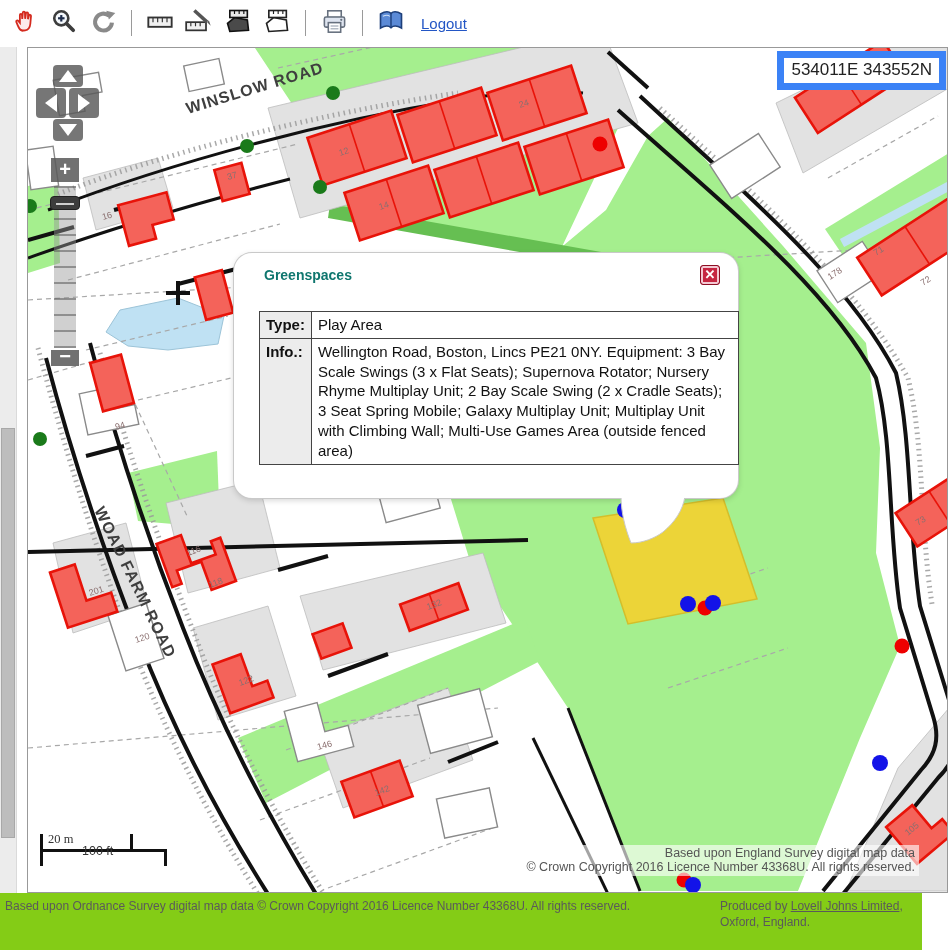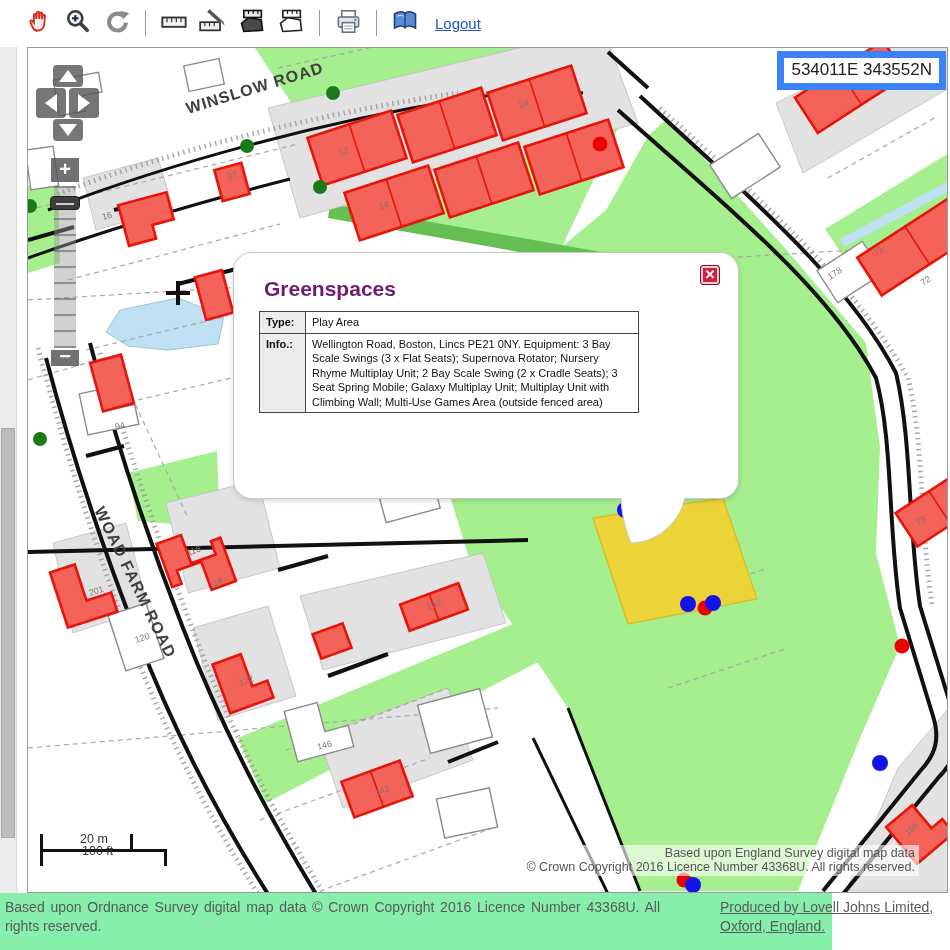--- a/index.html
+++ b/index.html
@@ -1,20 +1,20 @@
 <!DOCTYPE html>
 <html><head>
 <meta charset="utf-8">
 <style>
   * { margin:0; padding:0; box-sizing:border-box; }
   html,body { width:950px; height:950px; background:#fff; font-family:"Liberation Sans", sans-serif; overflow:hidden; }
   #stage { position:relative; width:950px; height:950px; background:#fff; }
 
   
-  #toolbar { position:absolute; left:0; top:0; width:950px; height:46px; background:#fff; display:flex; align-items:center; gap:9px; padding-left:24px; }
+  #toolbar { position:absolute; left:0; top:0; width:950px; height:46px; background:#fff; display:flex; align-items:center; gap:9px; padding-left:10px; }
   .tbtn { width:30px; height:30px; display:flex; align-items:center; justify-content:center; cursor:pointer; }
   .tsep { width:1px; height:26px; background:#9a9a9a; margin:0 4px; }
   #logout-link { color:#2356c5; text-decoration:underline; font-size:15px; margin-left:6px; cursor:pointer; }
 
   
   #left-scroll-track { position:absolute; left:0; top:47px; width:17px; height:903px; background:#ececec; border-right:1px solid #dadada; }
   #left-scroll-thumb { position:absolute; left:1px; top:428px; width:14px; height:410px; background:#bdbdbd; border:1px solid #a8a8a8; }
 
   
   #map { position:absolute; left:27px; top:47px; width:921px; height:846px; border:1px solid #999; background:#fff; overflow:hidden; cursor:crosshair; }
@@ -23,51 +23,51 @@
   #coord-box { position:absolute; top:3px; right:1px; background:#fff; border:7px solid #3b82f6; font-size:17px; color:#222; padding:2px 7px 3px 7px; }
 
   #map-attrib { position:absolute; right:28px; bottom:16px; text-align:right; font-size:12.5px; line-height:1.18; color:#555; background:rgba(255,255,255,.62); padding:1px 4px; }
 
   
   #scalebar { position:absolute; left:12px; top:784px; width:140px; height:40px; font-size:12.5px; color:#333; }
   #scalebar .bar  { position:absolute; left:0; top:17px; width:126px; height:3px; background:#111; }
   #scalebar .t-left  { position:absolute; left:0; top:2px; width:3px; height:32px; background:#111; }
   #scalebar .t-mid   { position:absolute; left:90px; top:2px; width:3px; height:17px; background:#111; }
   #scalebar .t-right { position:absolute; left:124px; top:17px; width:3px; height:17px; background:#111; }
-  #scalebar .lbl-m  { position:absolute; left:40px; top:0px; }
+  #scalebar .lbl-m  { position:absolute; left:8px; top:0px;font-family:Liberation Serif, serif; }
   #scalebar .lbl-ft { position:absolute; left:42px; top:12px; }
 
   
   #nav { position:absolute; left:7px; top:14px; width:70px; }
   .navbtn { position:absolute; background:rgba(88,88,88,.82); border-radius:4px; display:flex; align-items:center; justify-content:center; cursor:pointer; }
   .tri { width:0; height:0; }
   .tri.up    { border-left:9px solid transparent; border-right:9px solid transparent; border-bottom:12px solid #fff; }
   .tri.down  { border-left:9px solid transparent; border-right:9px solid transparent; border-top:12px solid #fff; }
   .tri.left  { border-top:9px solid transparent; border-bottom:9px solid transparent; border-right:12px solid #fff; }
   .tri.right { border-top:9px solid transparent; border-bottom:9px solid transparent; border-left:12px solid #fff; }
   .zbtn { position:absolute; left:16px; width:28px; height:24px; background:rgba(88,88,88,.85); color:#fff; font-size:20px; font-weight:bold; text-align:center; line-height:22px; cursor:pointer; }
   #zoom-track { position:absolute; left:19px; top:124px; width:22px; height:162px; background:rgba(150,150,150,.45);
      background-image:repeating-linear-gradient(to bottom, rgba(90,90,90,.55) 0 2px, transparent 2px 16px); cursor:pointer; }
   #zoom-handle { position:absolute; left:15px; top:134px; width:30px; height:14px; background:#3d3d3d; border-radius:4px; border:1px solid #222; cursor:grab; }
   #zoom-handle:after { content:""; position:absolute; left:5px; right:5px; top:6px; height:2px; background:#cfcfcf; }
 
   
   #popup { position:absolute; left:206px; top:205px; width:504px; }
   #popup-body { position:relative; width:504px; height:245px; background:#fff; border-radius:18px; box-shadow:0 0 0 1px #c9c9c9, 0 2px 6px rgba(0,0,0,.18); }
-  #popup-title { position:absolute; left:30px; top:24px; font-size:21px; font-weight:bold; color:#701a75; }
+  #popup-title { position:absolute; left:30px; top:14px; font-size:14px; font-weight:bold; color:#0f766e; }
   #popup-close { position:absolute; right:18px; top:12px; width:20px; height:20px; background:#c62641; border:1px solid #8c0f24; border-radius:3px; color:#fff; font-size:13px; font-weight:bold; text-align:center; line-height:18px; cursor:pointer; box-shadow:0 0 0 2px #f3c9d2 inset; }
-  #popup table { position:absolute; left:25px; top:58px; width:380px; border-collapse:collapse; font-size:11px; color:#111; }
+  #popup table { position:absolute; left:25px; top:58px; width:480px; border-collapse:collapse; font-size:15px; color:#111; }
   #popup th, #popup td { border:1px solid #444; vertical-align:top; text-align:left; padding:3px 6px; line-height:1.32; }
   #popup th { background:#ececec; width:46px; font-weight:bold; white-space:nowrap; }
   #popup-tail { position:absolute; left:385px; top:243px; width:70px; height:50px; }
 
   
-  #footer { position:absolute; left:0; top:893px; width:832px; height:57px; background:#86efac; font-size:14px; color:#5a5a5a; }
+  #footer { position:absolute; left:0; top:893px; width:922px; height:57px; background:#84cc16; font-size:12px; color:#5a5a5a; }
   #footer-left { position:absolute; left:5px; top:5px; width:655px; text-align:justify; line-height:1.35; }
-  #footer-right { position:absolute; left:720px; top:5px; width:226px; line-height:1.35;text-decoration:underline; }
+  #footer-right { position:absolute; left:720px; top:5px; width:226px; line-height:1.35; }
   #footer-right a { color:#5a5a5a; text-decoration:underline; cursor:pointer; }
 
   
   text.roadlbl { font-size:16px; font-weight:bold; fill:#3f3f3f; letter-spacing:1px; }
   text.hnum { font-size:9px; fill:#8a6f6f; }
 </style>
 </head>
 <body>
 
 <div id="stage">

